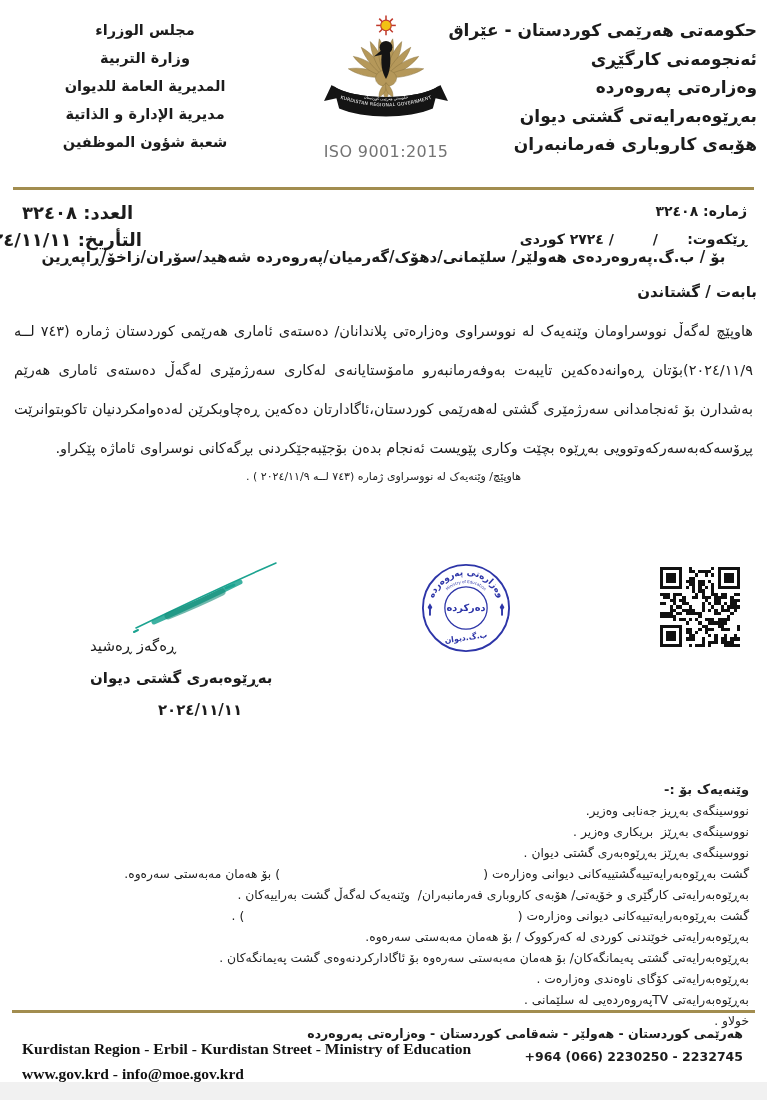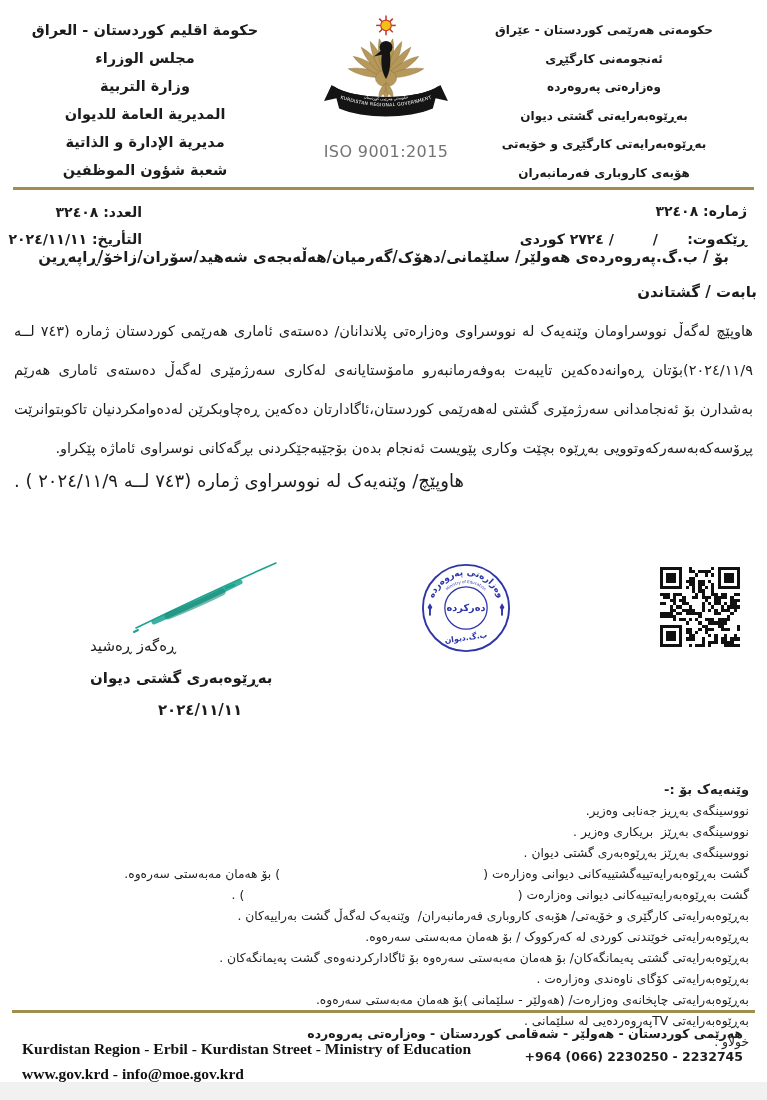--- a/index.html
+++ b/index.html
@@ -4,37 +4,37 @@
 <style>
   html,body{margin:0;padding:0;}
   body{background:#f1f1f1;font-family:"DejaVu Sans",sans-serif;color:#1c1c1c;}
   .page{position:relative;width:767px;height:1082px;background:#ffffff;overflow:hidden;direction:rtl;}
 
   
   .hdr-col{position:absolute;top:16px;text-align:center;font-weight:bold;}
   .hdr-ar{left:24px;width:242px;direction:rtl;}
   .hdr-ar .h-line{font-size:14.5px;line-height:28px;white-space:nowrap;}
   .hdr-ku{right:10px;width:306px;direction:rtl;}
-  .hdr-ku .h-line{font-size:12px;line-height:28.5px;white-space:nowrap;}
+  .hdr-ku .h-line{font-size:17px;line-height:28.5px;white-space:nowrap;text-align:right;}
   .emblem-wrap{position:absolute;left:318px;top:4px;width:136px;text-align:center;direction:ltr;}
   .iso-label{font-size:16px;color:#737373;letter-spacing:.4px;margin-top:2px;font-weight:normal;}
 
   .gold-rule{position:absolute;left:13px;right:13px;top:187px;border-top:3px solid #a28d4f;}
 
   
   .ref-ku{position:absolute;right:20px;top:197px;text-align:right;font-weight:bold;font-size:14px;line-height:28px;direction:rtl;}
   .ref-ku .pre{white-space:pre;}
-  .ref-ar{position:absolute;left:22px;top:199px;width:120px;text-align:right;font-weight:bold;font-size:14px;line-height:27px;direction:rtl;}
+  .ref-ar{position:absolute;left:22px;top:199px;width:120px;text-align:left;font-weight:bold;font-size:18px;line-height:27px;direction:rtl;}
   .ref-ar div{white-space:nowrap;}
 
   
   .to-line{position:absolute;left:10px;right:10px;top:248px;text-align:center;font-weight:bold;font-size:15px;white-space:nowrap;}
   .subject-line{position:absolute;left:10px;right:10px;top:283px;font-weight:bold;font-size:15px;}
   .body-par{position:absolute;right:14px;left:14px;top:312px;font-size:14.5px;line-height:39px;text-align:justify;direction:rtl;}
-  .attach-line{position:absolute;right:14px;left:14px;top:470px;font-size:18px;text-align:left;direction:rtl;}
+  .attach-line{position:absolute;right:14px;left:14px;top:470px;font-size:11px;text-align:center;direction:rtl;}
 
   
   .sig-svg{position:absolute;left:128px;top:558px;width:155px;height:78px;direction:ltr;}
   .sig-name{position:absolute;left:90px;width:220px;top:637px;text-align:left;font-weight:normal;font-size:15px;}
   .sig-title{position:absolute;left:90px;width:220px;top:669px;text-align:left;font-weight:bold;font-size:15px;}
   .sig-date{position:absolute;left:90px;width:220px;top:701px;text-align:center;font-weight:bold;font-size:15px;}
 
   .stamp-wrap{position:absolute;left:419px;top:561px;width:94px;height:94px;direction:ltr;}
   .qr-wrap{position:absolute;left:660px;top:567px;width:80px;height:80px;direction:ltr;}
 
@@ -51,26 +51,24 @@
 </head>
 <body>
 
 <div class="page">
 
   <div class="hdr-col hdr-ku" id="hdr-ku-lines">
       <div class="h-line">حکومەتی هەرێمی کوردستان - عێراق</div>
       <div class="h-line">ئەنجومەنی کارگێڕی</div>
       <div class="h-line">وەزارەتی پەروەردە</div>
       <div class="h-line">بەڕێوەبەرایەتی گشتی دیوان</div>
-      <div class="h-line">بەڕێوەبەرایەتی کارگێڕی و خۆیەتی</div>
       <div class="h-line">هۆبەی کاروباری فەرمانبەران</div>
     </div>
 
   <div class="hdr-col hdr-ar" id="hdr-ar-lines">
-      <div class="h-line">حكومة اقليم كوردستان - العراق</div>
       <div class="h-line">مجلس الوزراء</div>
       <div class="h-line">وزارة التربية</div>
       <div class="h-line">المديرية العامة للديوان</div>
       <div class="h-line">مديرية الإدارة و الذاتية</div>
       <div class="h-line">شعبة شؤون الموظفين</div>
     </div>
 
   <div class="emblem-wrap">
     <svg width="136" height="132" viewBox="0 0 180 150">
       <defs>
@@ -134,21 +132,21 @@
 
   <div class="ref-ku">
     <div>ژمارە: ٣٢٤٠٨</div>
     <div class="pre">ڕێکەوت:      /        / ٢٧٢٤ کوردی</div>
   </div>
   <div class="ref-ar">
     <div>العدد: ٣٢٤٠٨</div>
     <div>التأريخ: ٢٠٢٤/١١/١١</div>
   </div>
 
-  <div class="to-line">بۆ / ب.گ.پەروەردەی هەولێر/ سلێمانی/دهۆک/گەرمیان/هەڵەبجەی شەهید/سۆران/زاخۆ/ڕاپەڕین</div>
+  <div class="to-line">بۆ / ب.گ.پەروەردەی هەولێر/ سلێمانی/دهۆک/گەرمیان/پەروەردە شەهید/سۆران/زاخۆ/ڕاپەڕین</div>
   <div class="subject-line">بابەت / گشتاندن</div>
   <div class="body-par">هاوپێچ لەگەڵ نووسراومان وێنەیەک لە نووسراوی وەزارەتی پلاندانان/ دەستەی ئاماری هەرێمی کوردستان  ژمارە (٧٤٣ لــە ٢٠٢٤/١١/٩)بۆتان ڕەوانەدەکەین تایبەت بەوفەرمانبەرو مامۆستایانەی لەکاری سەرژمێری لەگەڵ دەستەی ئاماری هەرێم بەشدارن بۆ ئەنجامدانی سەرژمێری گشتی لەهەرێمی کوردستان،ئاگادارتان دەکەین ڕەچاوبکرێن لەدەوامکردنیان تاکوبتوانرێت پڕۆسەکەبەسەرکەوتوویی بەڕێوە بچێت وکاری پێویست ئەنجام بدەن بۆجێبەجێکردنی بڕگەکانی نوسراوی ئاماژە پێکراو.</div>
   <div class="attach-line">هاوپێچ/ وێنەیەک لە نووسراوی ژمارە (٧٤٣ لــە  ٢٠٢٤/١١/٩ ) .</div>
 
   <svg class="sig-svg" viewBox="0 0 155 78">
     <path d="M8,70 C45,52 100,26 148,5" stroke="#1ba390" stroke-width="1.6" fill="none" stroke-linecap="round"></path>
     <path d="M26,64 C58,50 88,36 112,24" stroke="#1ba390" stroke-width="5" fill="none" stroke-linecap="round" opacity="0.85"></path>
     <path d="M40,58 C62,49 80,41 94,34" stroke="#128a77" stroke-width="7" fill="none" stroke-linecap="round" opacity="0.6"></path>
     <path d="M6,74 L10,72" stroke="#1ba390" stroke-width="2" stroke-linecap="round"></path>
     <path d="M98,30 L106,27" stroke="#1ba390" stroke-width="2.5" stroke-linecap="round"></path>
@@ -487,26 +485,25 @@
       </svg>
   </div>
 
   <div class="cc">
     <div class="cc-heading">وێنەیەک بۆ :-</div>
     <div id="cc-list">
         <div class="cc-item">نووسینگەی بەڕیز جەنابی وەزیر.</div>
         <div class="cc-item">نووسینگەی بەڕێز  بریکاری وەزیر .</div>
         <div class="cc-item">نووسینگەی بەڕێز بەڕێوەبەری گشتی دیوان .</div>
         <div class="cc-item">گشت بەڕێوەبەرایەتییەگشتییەکانی دیوانی وەزارەت (                                                    ) بۆ هەمان مەبەستی سەرەوە.</div>
+        <div class="cc-item">بەڕێوەبەرایەتی کارگێری و خۆیەتی/ هۆبەی کاروباری فەرمانبەران/  وێنەیەک لەگەڵ گشت بەراییەکان .</div>
         <div class="cc-item">گشت بەڕێوەبەرایەتییەکانی دیوانی وەزارەت (                                                                      ) .</div>
-        <div class="cc-item">بەڕێوەبەرایەتی کارگێری و خۆیەتی/ هۆبەی کاروباری فەرمانبەران/  وێنەیەک لەگەڵ گشت بەراییەکان .</div>
         <div class="cc-item">بەڕێوەبەرایەتی خوێندنی کوردی لە کەرکووک / بۆ هەمان مەبەستی سەرەوە.</div>
         <div class="cc-item">بەڕێوەبەرایەتی گشتی پەیمانگەکان/ بۆ هەمان مەبەستی سەرەوە بۆ ئاگادارکردنەوەی گشت پەیمانگەکان .</div>
         <div class="cc-item">بەڕێوەبەرایەتی کۆگای ناوەندی وەزارەت .</div>
-        <div class="cc-item">بەڕێوەبەرایەتی چاپخانەی وەزارەت/ (هەولێر - سلێمانی )بۆ هەمان مەبەستی سەرەوە.</div>
         <div class="cc-item">بەڕێوەبەرایەتی TVپەروەردەیی لە سلێمانی .</div>
         <div class="cc-item">خولاو .</div>
       </div>
   </div>
 
   <div class="footer-rule"></div>
   <div class="foot-ku">
     <div>هەرێمی کوردستان - هەولێر - شەقامی کوردستان - وەزارەتی پەروەردە</div>
     <div dir="ltr">+964 (066) 2230250 - 2232745</div>
   </div>

